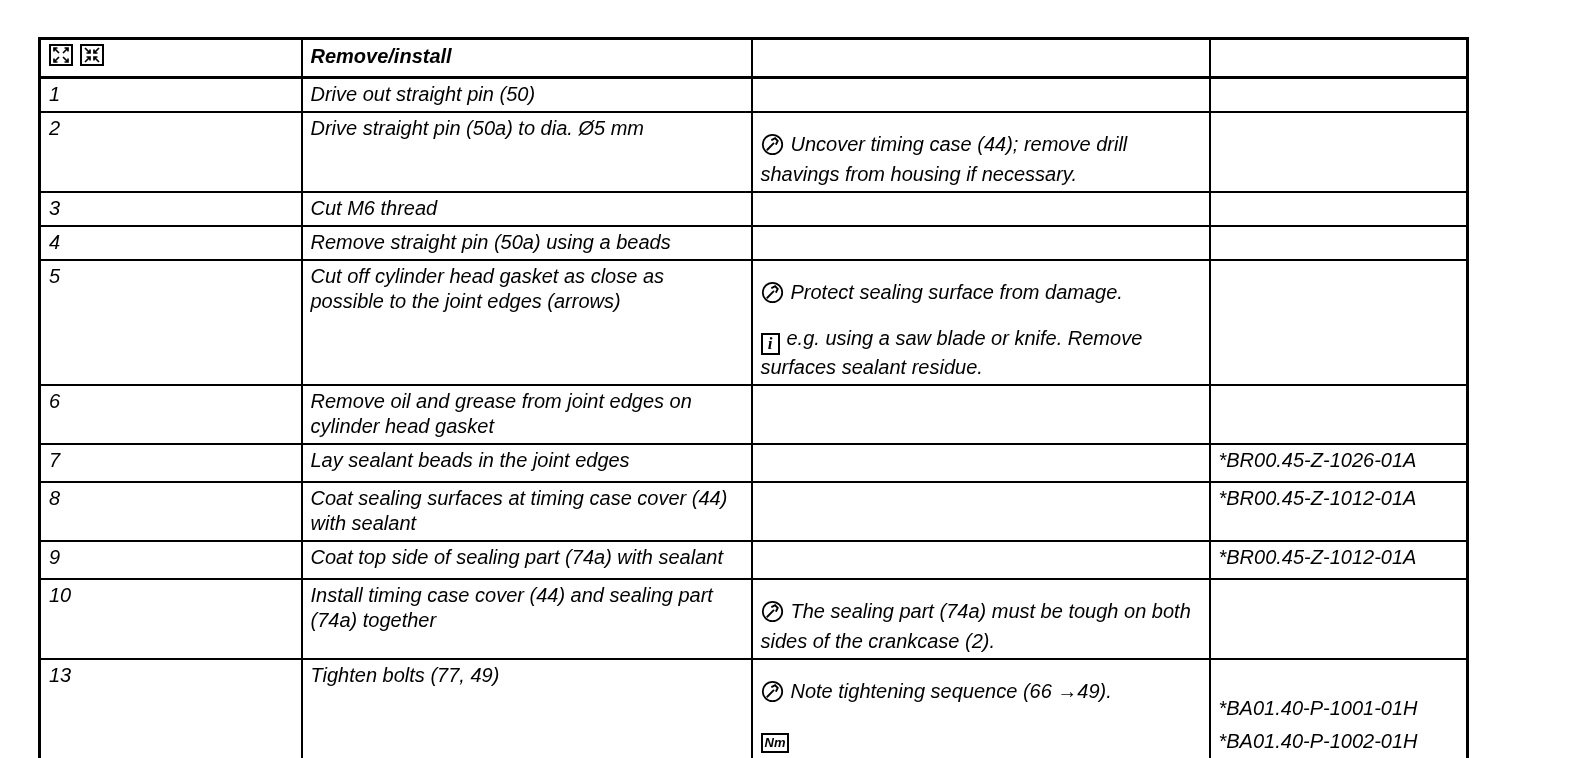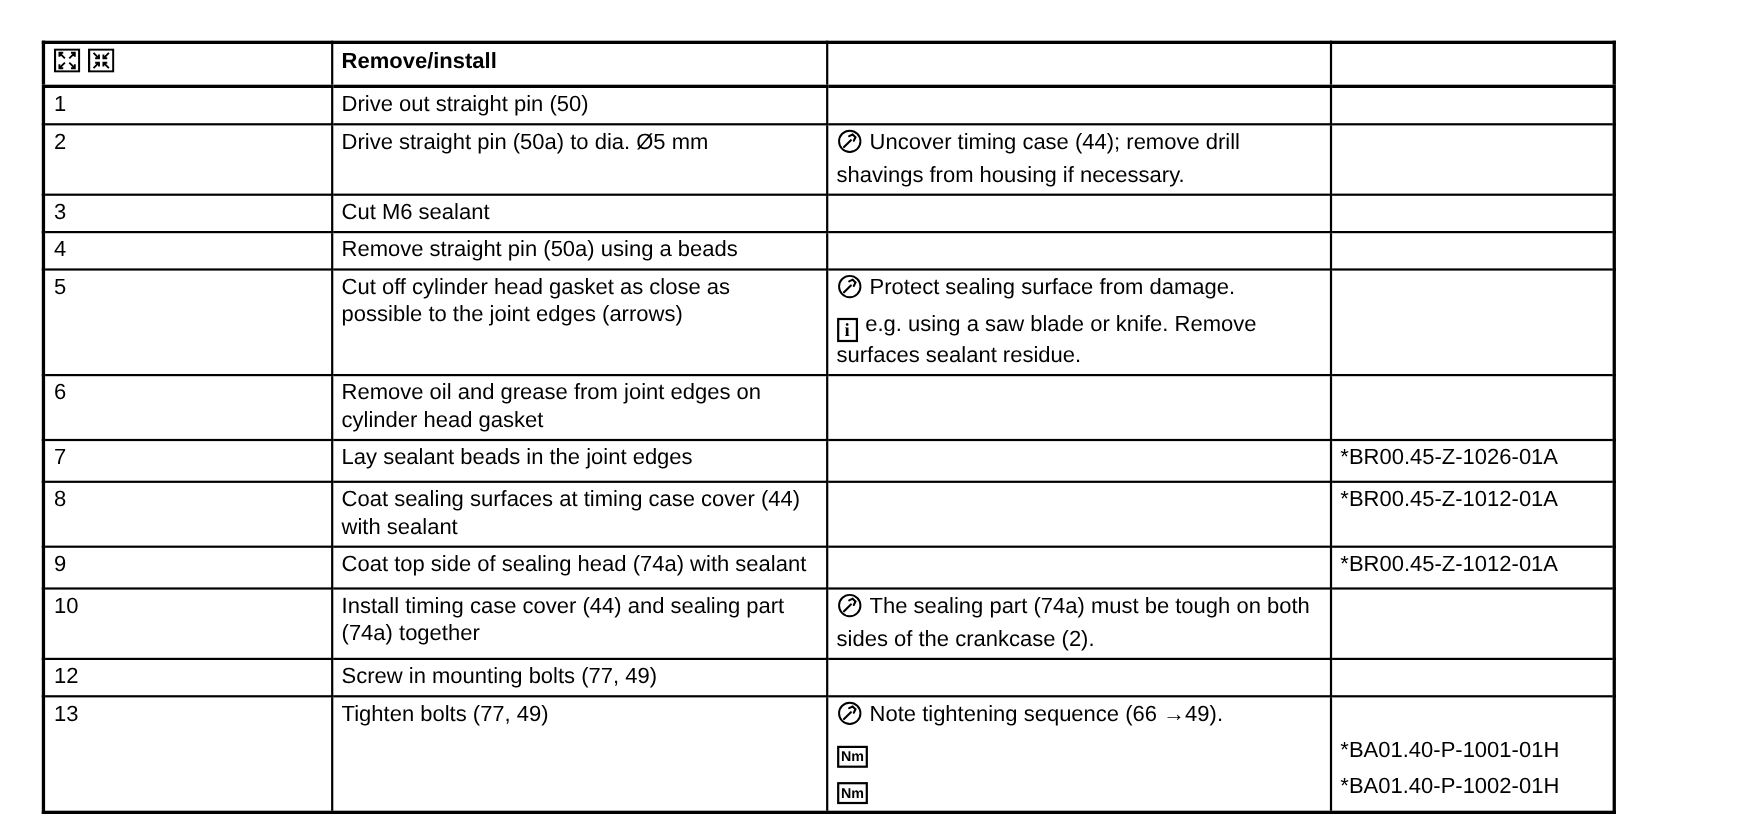--- a/index.html
+++ b/index.html
@@ -5,20 +5,21 @@
   * { box-sizing: border-box; margin: 0; padding: 0; }
   html, body { background: #ffffff; }
   .page {
     position: relative;
     width: 1536px;
     height: 758px;
     background: #ffffff;
     color: #000000;
     font-family: "Liberation Sans", "DejaVu Sans", sans-serif;
     overflow: hidden;
+    font-style: italic;
   }
   table.steps {
     position: absolute;
     left: 38px;
     top: 37px;
     width: 1428px;
     border-collapse: collapse;
     table-layout: fixed;
     border: 3px solid #000;
   }
@@ -35,21 +36,21 @@
     line-height: 1.25;
     font-weight: normal;
   }
   tr.header-row th {
     font-weight: bold;
     border-bottom: 3px solid #000;
     height: 33px;
     padding-top: 4px;
   }
   .header-icons { display: flex; gap: 7px; align-items: center; }
-  .note-line { min-height: 29px; margin-bottom: 4px; }
+  .note-line { min-height: 29px; margin-bottom: 4px; margin-top: 16px; }
   .note-line:last-child { margin-bottom: 0; }
   .code-line { min-height: 29px; margin-bottom: 4px; white-space: nowrap; }
   .code-line:last-child { margin-bottom: 0; }
   .icon { display: inline-block; vertical-align: -5px; margin-right: 7px; }
   .info-box-icon {
     width: 19px; height: 22px;
     border: 2px solid #000;
     font-weight: bold;
     font-family: "Liberation Serif", serif;
     font-size: 17px; line-height: 18px;
@@ -121,21 +122,21 @@
           <td>
             <div class="note-line"><span class="icon"><svg width="23" height="23" viewBox="0 0 22 22">
                   <circle cx="11" cy="11" r="9.3" fill="none" stroke="#000" stroke-width="1.7"></circle>
                   <path d="M6 16 L12 10 M10.5 6.5 l3 -1.5 2.5 2.5 -1.5 3" fill="none" stroke="#000" stroke-width="1.8" stroke-linecap="round"></path>
                 </svg></span><span>Uncover timing case (44); remove drill shavings from housing if necessary.</span></div>
           </td>
           <td></td>
         </tr>
         <tr>
           <td><span>3</span></td>
-          <td><span>Cut M6 sealant</span></td>
+          <td><span>Cut M6 thread</span></td>
           <td></td>
           <td></td>
         </tr>
         <tr>
           <td><span>4</span></td>
           <td><span>Remove straight pin (50a) using a beads</span></td>
           <td></td>
           <td></td>
         </tr>
         <tr>
@@ -167,41 +168,35 @@
         <tr>
           <td><span>8</span></td>
           <td><span>Coat sealing surfaces at timing case cover (44) with sealant</span></td>
           <td></td>
           <td>
             <div class="code-line">*BR00.45-Z-1012-01A</div>
           </td>
         </tr>
         <tr>
           <td><span>9</span></td>
-          <td><span>Coat top side of sealing head (74a) with sealant</span></td>
+          <td><span>Coat top side of sealing part (74a) with sealant</span></td>
           <td></td>
           <td>
             <div class="code-line">*BR00.45-Z-1012-01A</div>
           </td>
         </tr>
         <tr>
           <td><span>10</span></td>
           <td><span>Install timing case cover (44) and sealing part (74a) together</span></td>
           <td>
             <div class="note-line"><span class="icon"><svg width="23" height="23" viewBox="0 0 22 22">
                   <circle cx="11" cy="11" r="9.3" fill="none" stroke="#000" stroke-width="1.7"></circle>
                   <path d="M6 16 L12 10 M10.5 6.5 l3 -1.5 2.5 2.5 -1.5 3" fill="none" stroke="#000" stroke-width="1.8" stroke-linecap="round"></path>
                 </svg></span><span>The sealing part (74a) must be tough on both sides of the crankcase (2).</span></div>
           </td>
-          <td></td>
-        </tr>
-        <tr>
-          <td><span>12</span></td>
-          <td><span>Screw in mounting bolts (77, 49)</span></td>
-          <td></td>
           <td></td>
         </tr>
         <tr>
           <td><span>13</span></td>
           <td><span>Tighten bolts (77, 49)</span></td>
           <td>
             <div class="note-line"><span class="icon"><svg width="23" height="23" viewBox="0 0 22 22">
                   <circle cx="11" cy="11" r="9.3" fill="none" stroke="#000" stroke-width="1.7"></circle>
                   <path d="M6 16 L12 10 M10.5 6.5 l3 -1.5 2.5 2.5 -1.5 3" fill="none" stroke="#000" stroke-width="1.8" stroke-linecap="round"></path>
                 </svg></span><span>Note tightening sequence (66 →49).</span></div>

